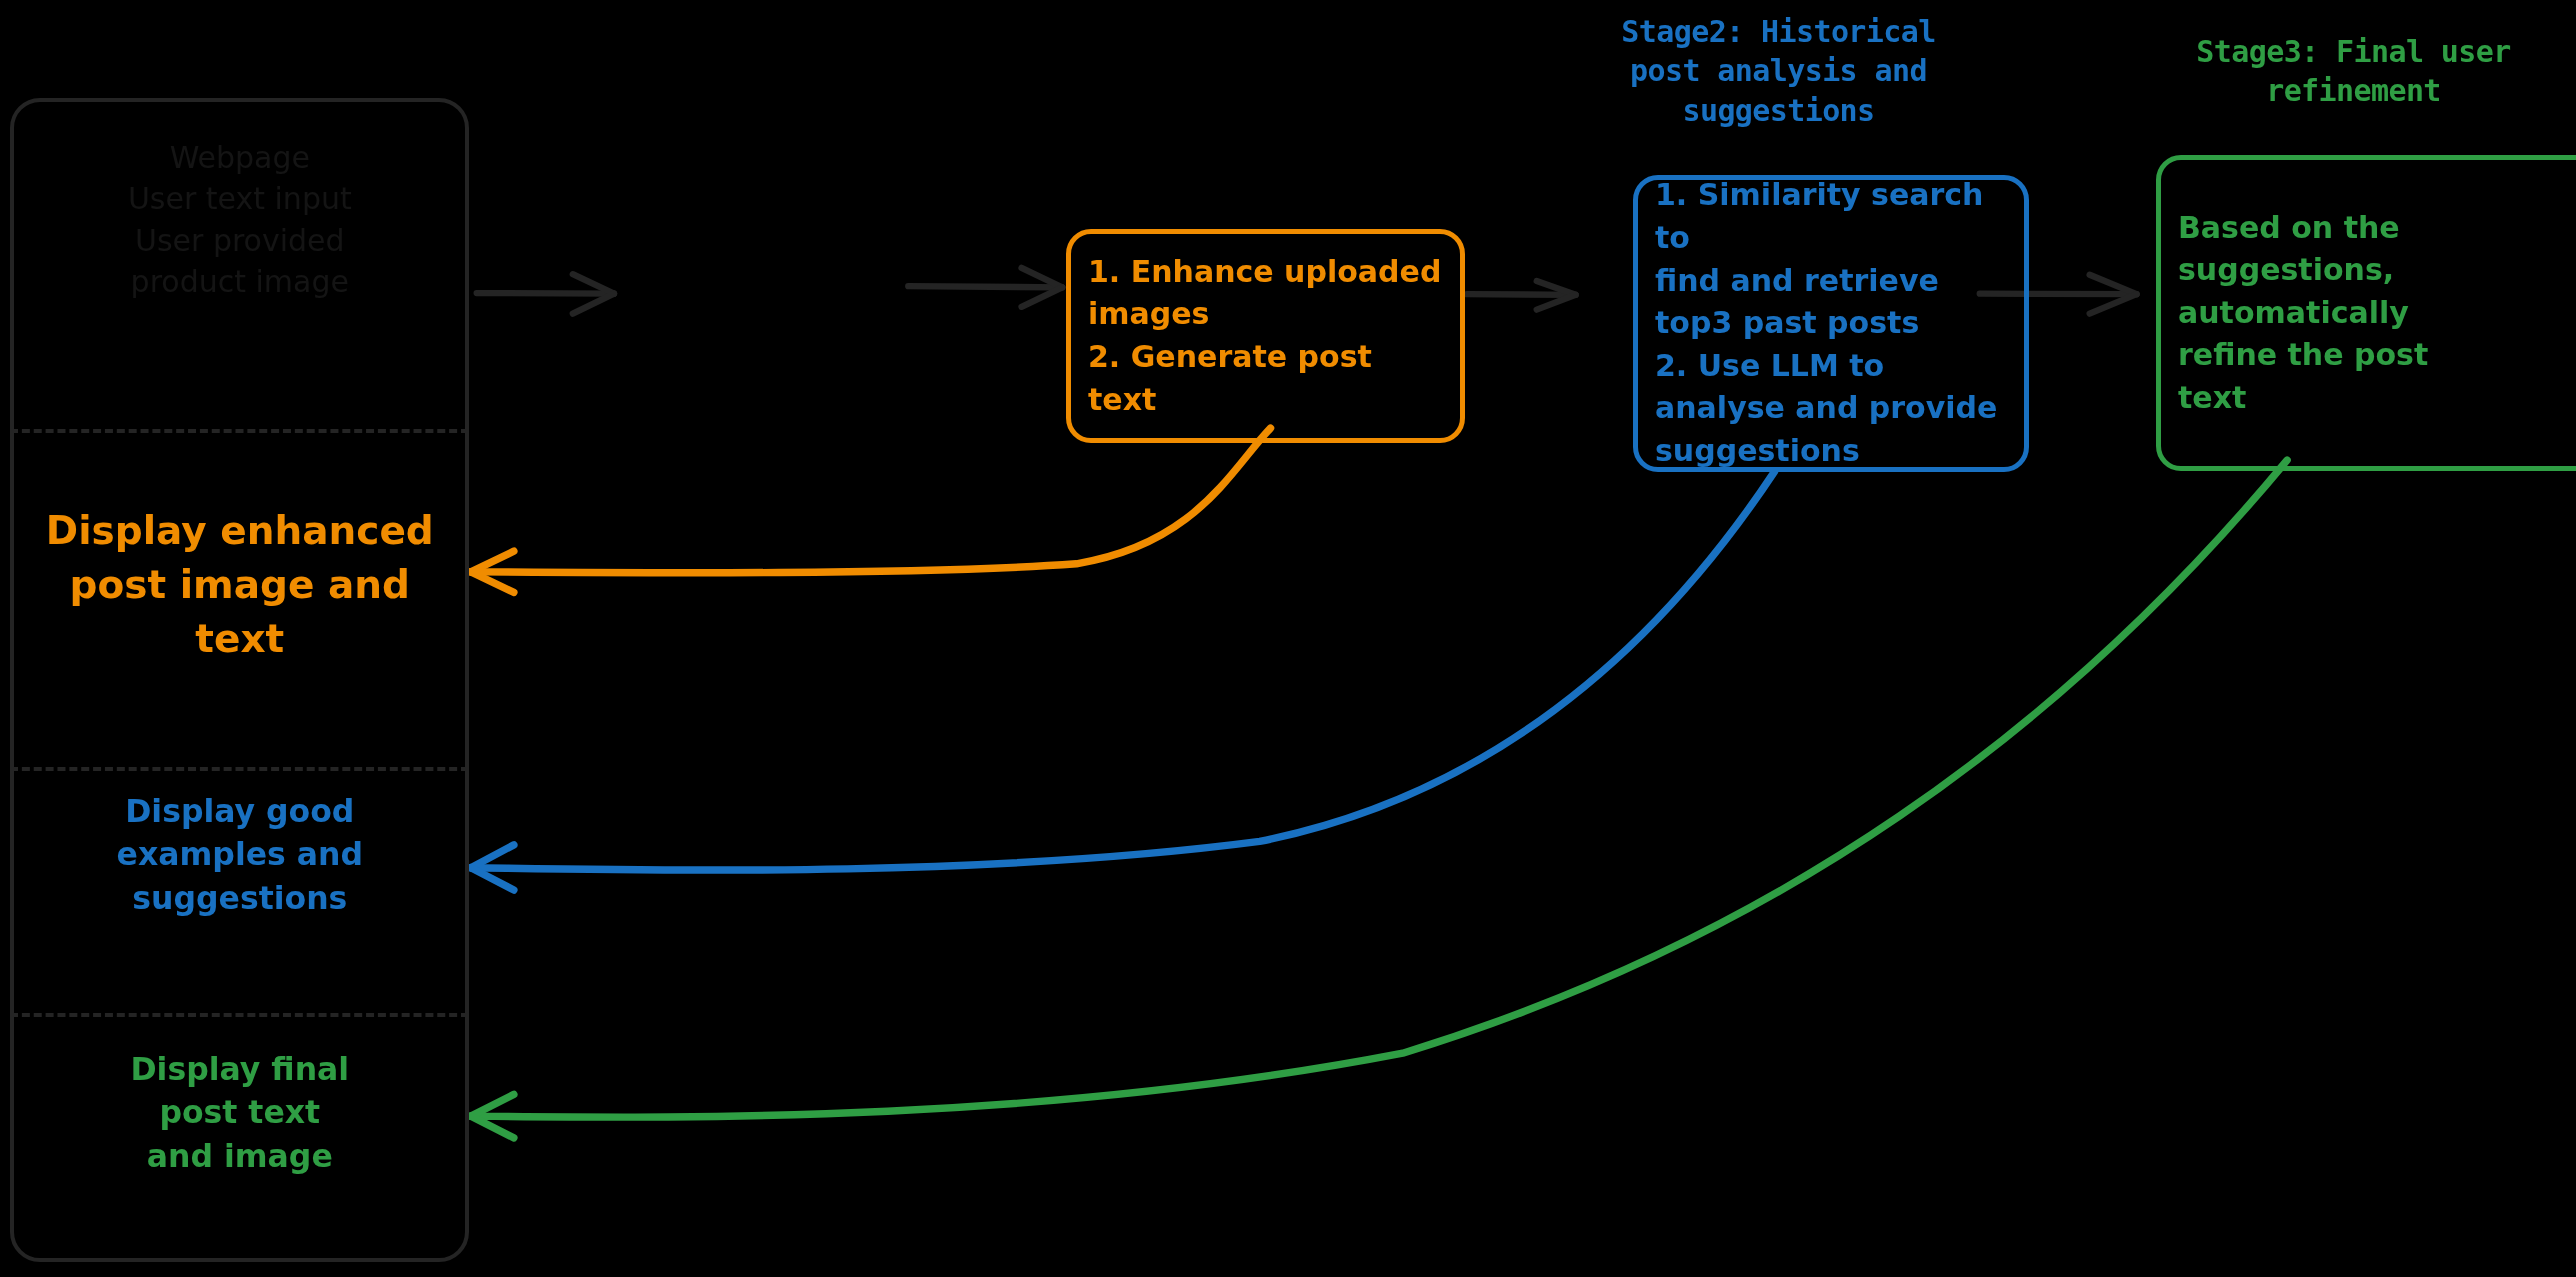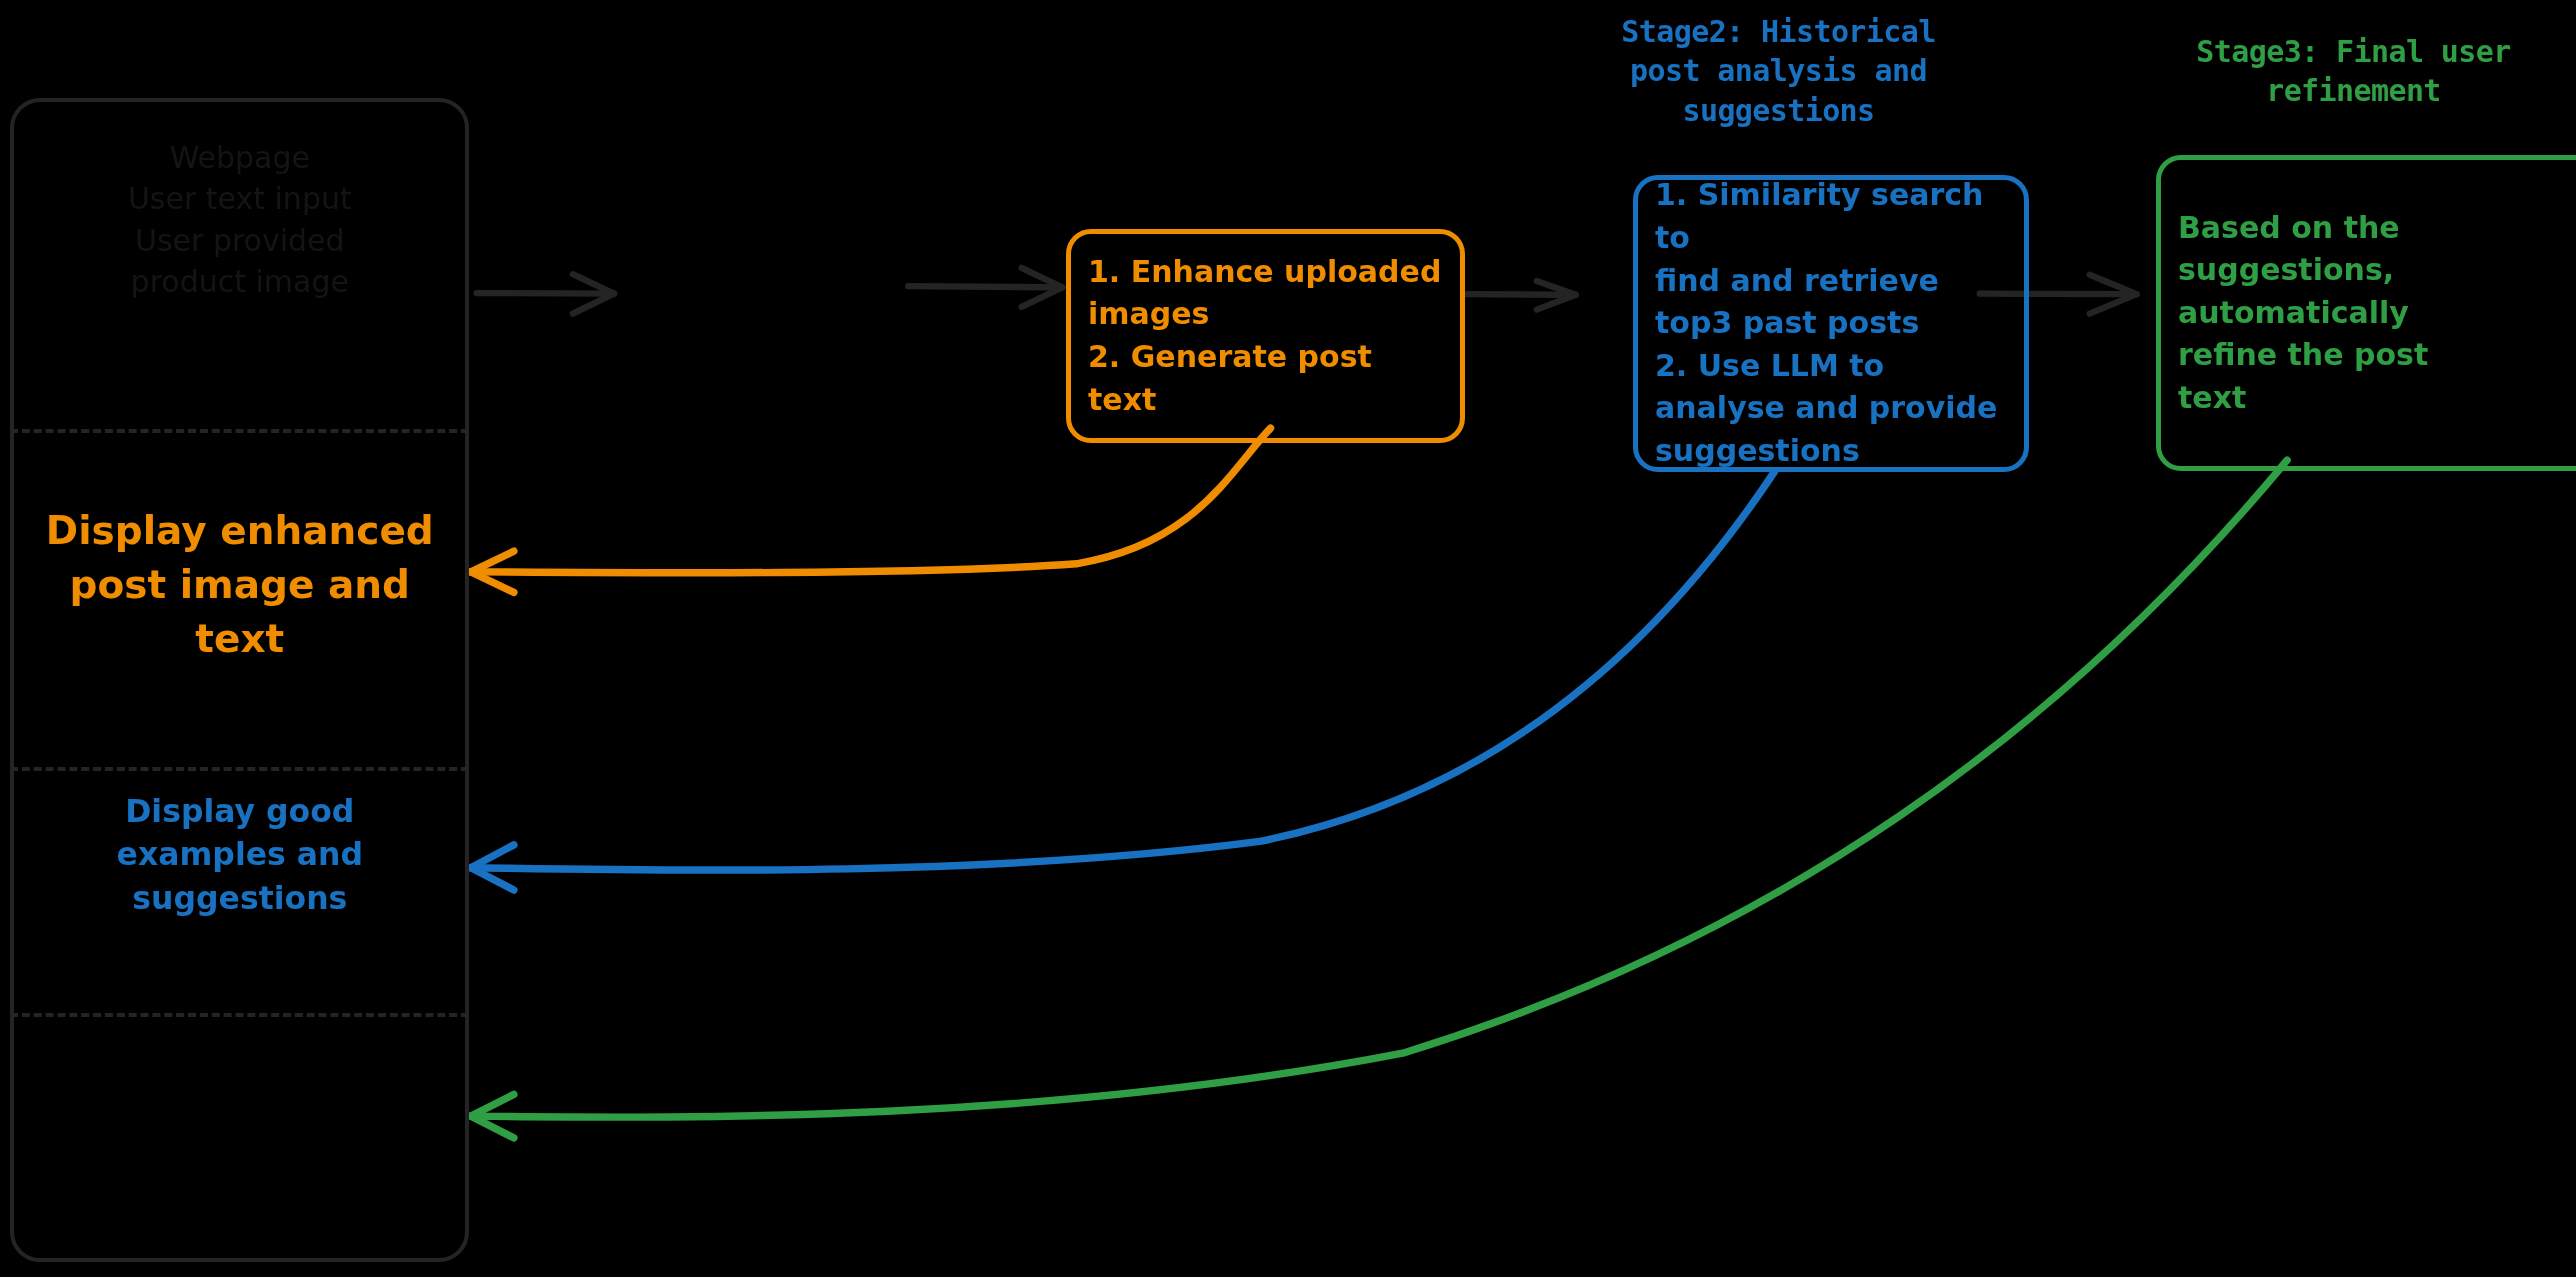--- a/index.html
+++ b/index.html
@@ -174,20 +174,25 @@
 post image and
 text</div>
   </div>
 
   <div class="panel-sec" id="sec-blue">
     <div>Display good
 examples and
 suggestions</div>
   </div>
 
+  <div class="panel-sec" id="sec-green">
+    <div>Display final
+post text
+and image</div>
+  </div>
 
   <div class="stage-hdr" id="hdr2">Stage2: Historical
 post analysis and
 suggestions</div>
   <div class="stage-hdr" id="hdr3">Stage3: Final user
 refinement</div>
 
   <div class="pbox" id="box2">1. Enhance uploaded
 images
 2. Generate post

